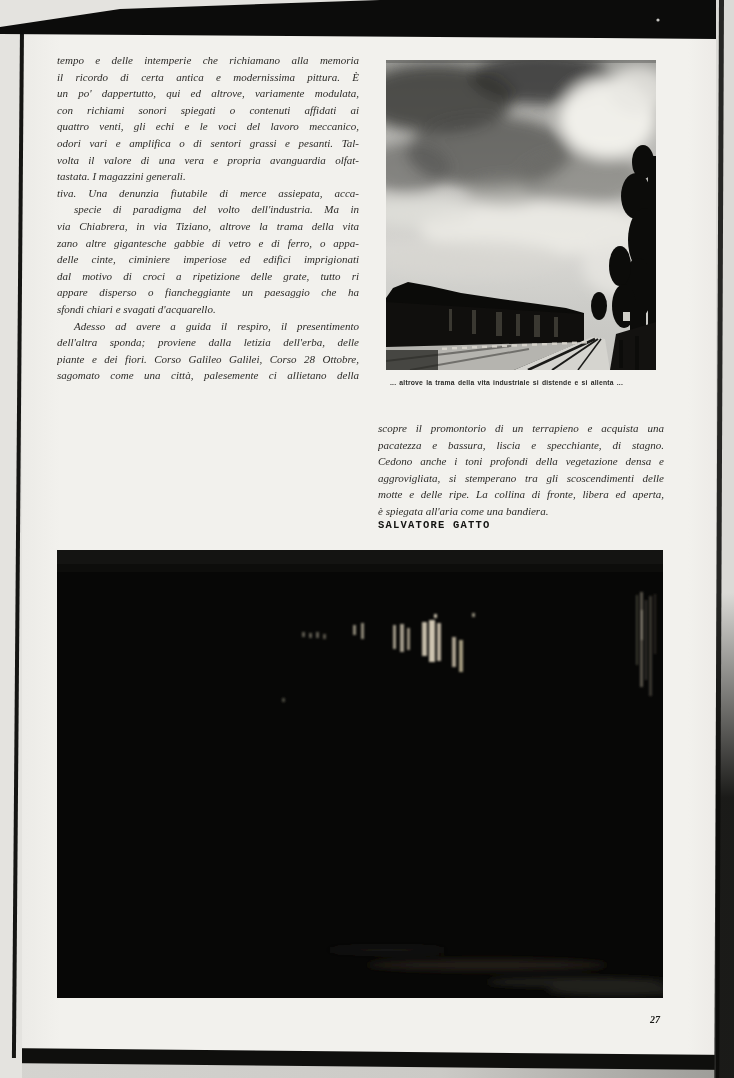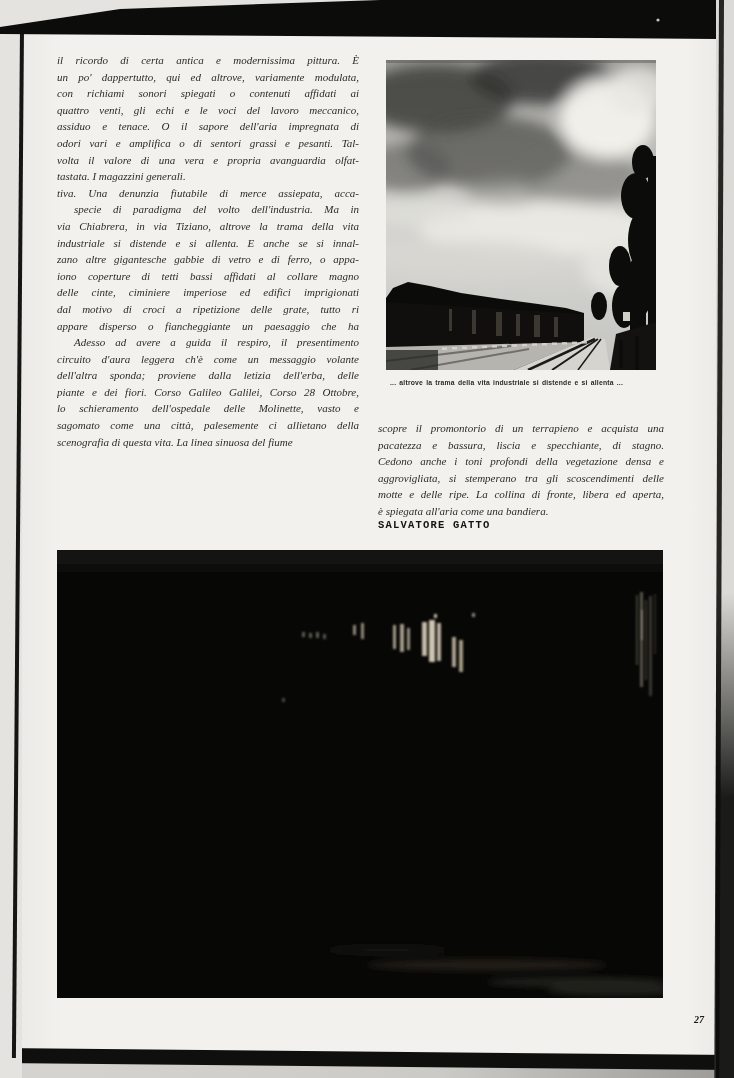--- a/index.html
+++ b/index.html
@@ -40,21 +40,21 @@
     font-size:6.8px;letter-spacing:0.2px;word-spacing:1px;color:#2a2a28;
   }
   .byline{
     left:378px;top:499px;width:286px;text-align:left;
     font-family:Liberation Mono, monospace;font-weight:bold;
     font-size:10.5px;letter-spacing:1.2px;color:#141412;margin-top:20px;
   }
   .pagenum{
     left:650px;top:1014px;width:24px;
     font-family:"Liberation Serif", serif;font-weight:bold;font-style:italic;
-    font-size:10px;color:#1a1a18;margin-left:44px;
+    font-size:10px;color:#1a1a18;
   }
   
   .bottom-gray{left:0;top:1058px;width:734px;height:20px;
     background:linear-gradient(90deg,#d5d4d0,#cbcac6 60%,#9b9a96);}
   .bottom-bar{left:-6px;top:1048px;width:752px;height:15px;background:#0f0f0d;
     transform:rotate(0.55deg);transform-origin:top left;}
   .left-strip{left:0;top:0;width:22px;height:1078px;background:#e4e3df;}
   .left-line{left:20px;top:28px;width:4px;height:1030px;background:#151513;
     transform:rotate(0.45deg);transform-origin:top left;}
   .right-strip{left:716px;top:0;width:18px;height:1078px;background:#dbdad6;}
@@ -64,48 +64,44 @@
     background:linear-gradient(to bottom,rgba(10,10,8,0) 55%,rgba(10,10,8,0.92) 74%);}
   .top-wedge{left:0;top:0;width:734px;height:42px;}
 </style>
 </head>
 <body>
 
 <div class="page"></div>
 
 <div class="abs textcol col-left">
     <div class="para">
+      <div class="tline">tempo e delle intemperie che richiamano alla memoria</div>
       <div class="tline">il ricordo di certa antica e modernissima pittura. È</div>
       <div class="tline">un po' dappertutto, qui ed altrove, variamente modulata,</div>
       <div class="tline">con richiami sonori spiegati o contenuti affidati ai</div>
       <div class="tline">quattro venti, gli echi e le voci del lavoro meccanico,</div>
-      <div class="tline">assiduo e tenace. O il sapore dell'aria impregnata di</div>
       <div class="tline">odori vari e amplifica o di sentori grassi e pesanti. Tal-</div>
       <div class="tline">volta il valore di una vera e propria avanguardia olfat-</div>
       <div class="tline tline-end">tastata. I magazzini generali.</div>
       <div class="tline">tiva. Una denunzia fiutabile di merce assiepata, acca-</div>
     </div>
     <div class="para para-indent">
       <div class="tline">specie di paradigma del volto dell'industria. Ma in</div>
       <div class="tline">via Chiabrera, in via Tiziano, altrove la trama della vita</div>
-      <div class="tline">industriale si distende e si allenta. E anche se si innal-</div>
       <div class="tline">zano altre gigantesche gabbie di vetro e di ferro, o appa-</div>
-      <div class="tline">iono coperture di tetti bassi affidati al collare magno</div>
       <div class="tline">delle cinte, ciminiere imperiose ed edifici imprigionati</div>
       <div class="tline">dal motivo di croci a ripetizione delle grate, tutto ri</div>
       <div class="tline">appare disperso o fiancheggiante un paesaggio che ha</div>
+      <div class="tline tline-end">sfondi chiari e svagati d'acquarello.</div>
     </div>
     <div class="para para-indent">
       <div class="tline">Adesso ad avere a guida il respiro, il presentimento</div>
-      <div class="tline">circuito d'aura leggera ch'è come un messaggio volante</div>
       <div class="tline">dell'altra sponda; proviene dalla letizia dell'erba, delle</div>
       <div class="tline">piante e dei fiori. Corso Galileo Galilei, Corso 28 Ottobre,</div>
-      <div class="tline">lo schieramento dell'ospedale delle Molinette, vasto e</div>
       <div class="tline">sagomato come una città, palesemente ci allietano della</div>
-      <div class="tline tline-end">scenografia di questa vita. La linea sinuosa del fiume</div>
     </div>
   </div>
 
 <div class="abs photo-top">
   <svg viewBox="0 0 270 310" preserveAspectRatio="none">
     <defs>
       <linearGradient id="sky" x1="0" y1="0" x2="0" y2="1">
         <stop offset="0" stop-color="#9e9e9a"></stop>
           <stop offset="0.35" stop-color="#c2c1bd"></stop>
         <stop offset="0.62" stop-color="#d8d7d3"></stop>

